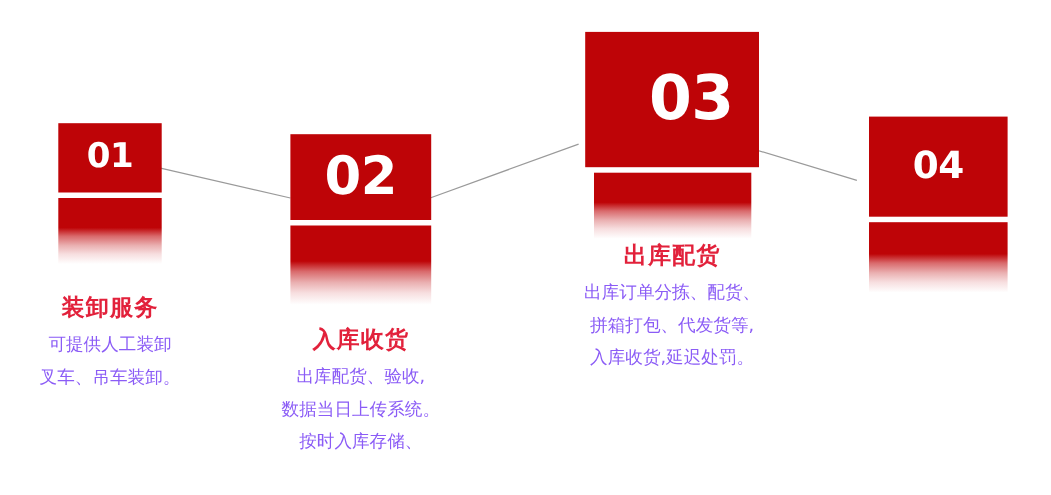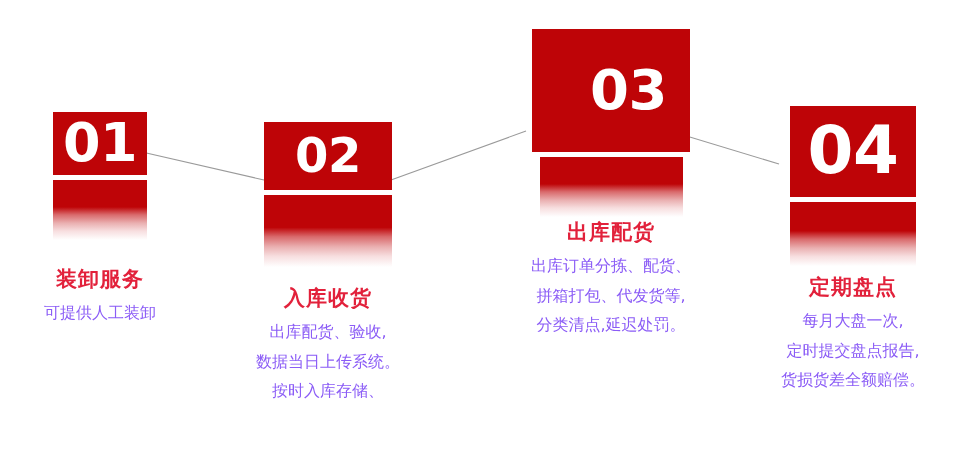--- a/index.html
+++ b/index.html
@@ -95,35 +95,36 @@
 
 <div id="stage">
 
   <svg id="connectors" viewBox="0 0 955 450" width="955" height="450">
     <line x1="142" y1="152" x2="264" y2="180" stroke="#9a9a9a" stroke-width="1.1"></line>
     <line x1="391" y1="180" x2="526" y2="131" stroke="#9a9a9a" stroke-width="1.1"></line>
     <line x1="670" y1="131" x2="779" y2="164" stroke="#9a9a9a" stroke-width="1.1"></line>
   </svg>
 
   <div class="step" style="left:10px; top:112px; width:180px;">
-    <div class="badge" style="width:94px; height:63px; font-size:54px;">
+    <div class="badge" style="width:94px; height:63px; font-size:31px;">
       <span class="badge-num">01</span>
     </div>
     <div class="gap"></div>
     <div class="reflection" style="width:94px; height:60px;"></div>
     <div class="caption" style="margin-top:24px;">
       <div class="title">装卸服务</div>
       <div class="desc">
         <span class="desc-line">可提供人工装卸</span>
+        <span class="desc-line">叉车、吊车装卸。</span>
       </div>
     </div>
   </div>
 
   <div class="step" style="left:238px; top:122px; width:180px;">
-    <div class="badge" style="width:128px; height:68px; font-size:48px;">
+    <div class="badge" style="width:128px; height:78px; font-size:48px;">
       <span class="badge-num">02</span>
     </div>
     <div class="gap"></div>
     <div class="reflection" style="width:128px; height:72px;"></div>
     <div class="caption" style="margin-top:16px;">
       <div class="title">入库收货</div>
       <div class="desc">
         <span class="desc-line">出库配货、验收,</span>
         <span class="desc-line">数据当日上传系统。</span>
         <span class="desc-line">按时入库存储、</span>
@@ -135,34 +136,26 @@
     <div class="badge" style="width:123px; height:123px; font-size:56px;padding-left:35px;">
       <span class="badge-num">03</span>
     </div>
     <div class="gap"></div>
     <div class="reflection" style="width:143px; height:60px;"></div>
     <div class="caption" style="">
       <div class="title">出库配货</div>
       <div class="desc">
         <span class="desc-line">出库订单分拣、配货、</span>
         <span class="desc-line">拼箱打包、代发货等,</span>
-        <span class="desc-line">分类清点,延迟处罚。</span>
+        <span class="desc-line">入库收货,延迟处罚。</span>
       </div>
     </div>
   </div>
 
   <div class="step" style="left:760px; top:106px; width:186px;">
-    <div class="badge" style="width:126px; height:91px; font-size:66px;">
+    <div class="badge" style="width:126px; height:91px; font-size:34px;">
       <span class="badge-num">04</span>
     </div>
     <div class="gap"></div>
     <div class="reflection" style="width:126px; height:64px;"></div>
-    <div class="caption" style="margin-top:6px;">
-      <div class="title">定期盘点</div>
-      <div class="desc">
-        <span class="desc-line">每月大盘一次,</span>
-        <span class="desc-line">定时提交盘点报告,</span>
-        <span class="desc-line">货损货差全额赔偿。</span>
-      </div>
-    </div>
   </div>
 
 </div>
 
 </body></html>

